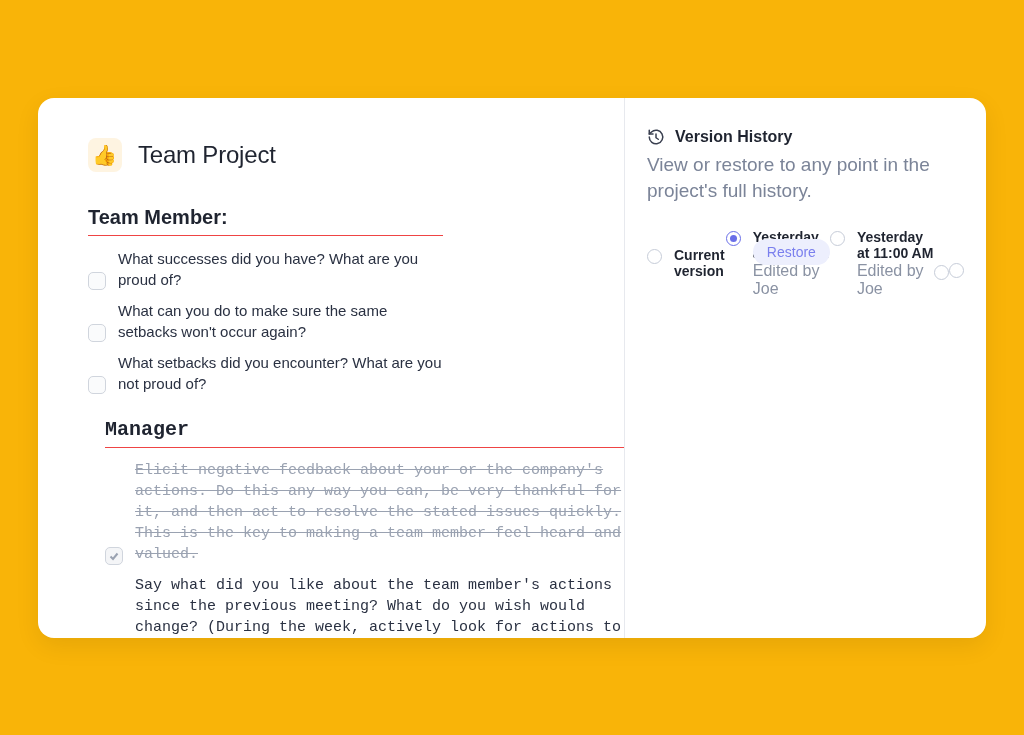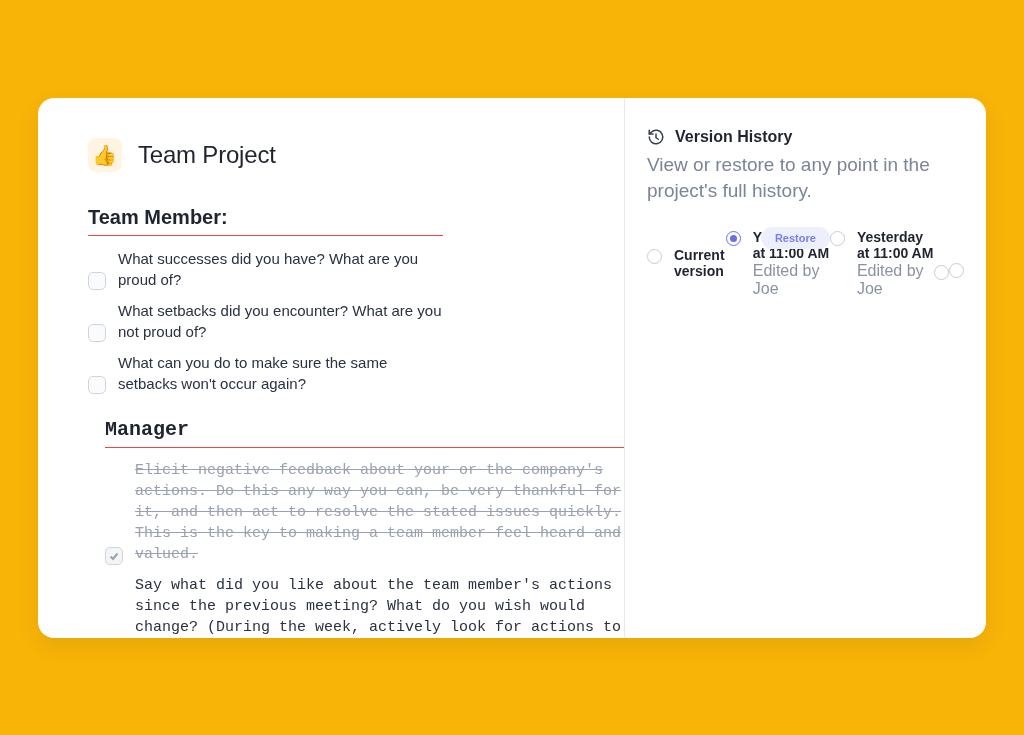--- a/index.html
+++ b/index.html
@@ -170,25 +170,25 @@
     color: #1f2430;
   }
   .version-sub {
     font-size: 16px;
     color: #8a92a3;
     margin-top: 1px;
   }
   .restore-btn {
     position: absolute;
     right: 0;
-    top: 4px;
+    top: 16px;
     background: #edeffd;
     color: #7a7fee;
-    font-size: 11px;
-    font-weight: 700;
+    font-size: 14px;
+    font-weight: 400;
     padding: 5px 14px;
     border-radius: 14px;
     border: none;
     cursor: pointer;
   }
 </style>
 </head>
 <body>
 
 <div class="card">
@@ -203,25 +203,25 @@
 
     <div class="section-team">
       <div class="section-heading">Team Member:</div>
       <div id="team-items">
           <div class="check-item">
             <div class="checkbox"></div>
             <div class="item-text">What successes did you have? What are you proud of?</div>
           </div>
           <div class="check-item">
             <div class="checkbox"></div>
+            <div class="item-text">What can you do to make sure the same setbacks won't occur again?</div>
+          </div>
+          <div class="check-item">
+            <div class="checkbox"></div>
             <div class="item-text">What setbacks did you encounter? What are you not proud of?</div>
-          </div>
-          <div class="check-item">
-            <div class="checkbox"></div>
-            <div class="item-text">What can you do to make sure the same setbacks won't occur again?</div>
           </div>
         </div>
     </div>
 
     <div class="section-manager">
       <div class="section-heading">Manager</div>
       <div id="manager-items">
           <div class="check-item">
             <div class="checkbox checked">
               <svg width="12" height="12" viewBox="0 0 12 12">

